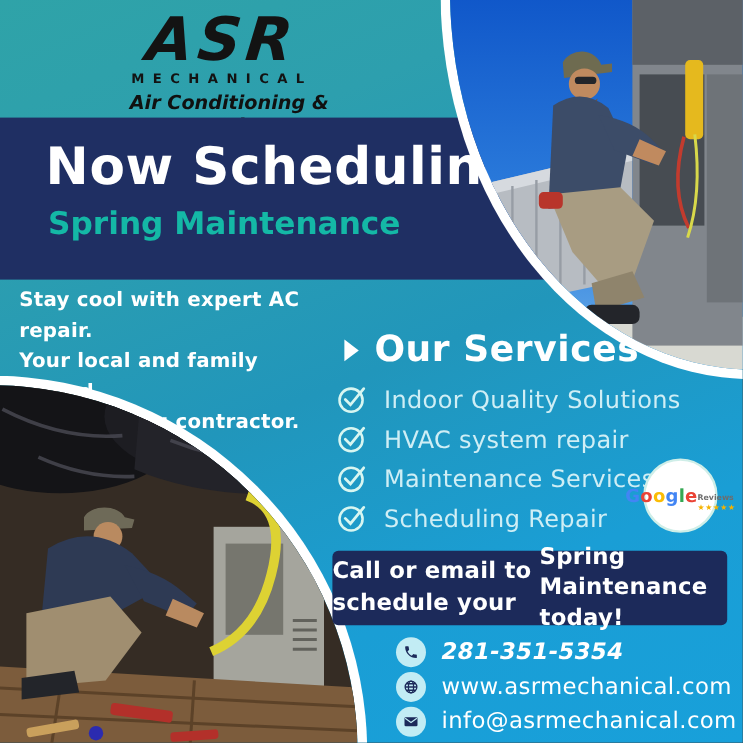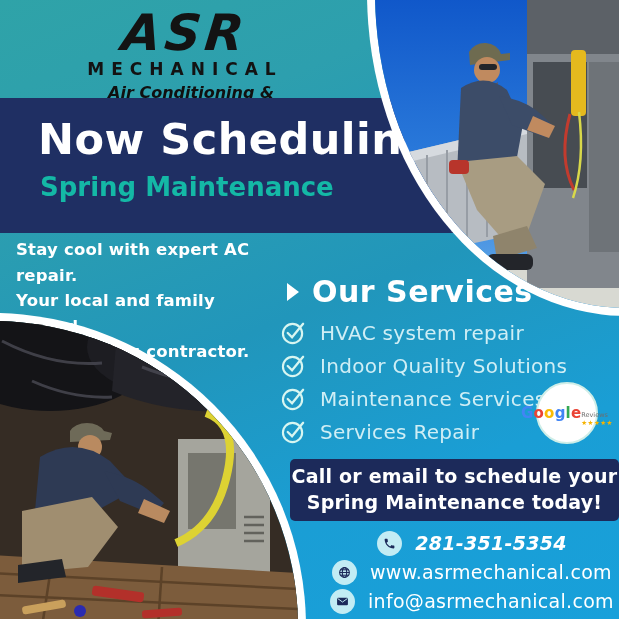--- a/index.html
+++ b/index.html
@@ -7,21 +7,21 @@
     position:relative;width:619px;height:619px;overflow:hidden;
     font-family:"DejaVu Sans","Liberation Sans",sans-serif;
     background:linear-gradient(158deg,#2fa3a8 0%,#2d9fae 22%,#2196bb 50%,#1a9ed5 75%,#18a0da 100%);
   }
   
   .brand{position:absolute;left:60px;top:8px;width:250px;text-align:center;color:#111;}
   .brand-name{
     font-size:50px;font-weight:900;font-style:italic;letter-spacing:4px;
     line-height:1;transform:skewX(-6deg);color:#131313;
   }
-  .brand-sub{font-size:17px;font-weight:700;letter-spacing:7px;margin-top:1px;color:#131313;}
+  .brand-sub{font-size:11px;font-weight:700;letter-spacing:7px;margin-top:1px;color:#131313;}
   .brand-tagline{font-size:16px;font-weight:800;font-style:italic;margin-top:4px;color:#101010;margin-left:12px;}
   
   .hero{position:absolute;left:0;top:98px;width:619px;height:135px;background:#1f2f63;}
   .hero-title{position:absolute;left:38px;top:16px;font-size:43px;font-weight:800;color:#fff;letter-spacing:.5px;}
   .hero-subtitle{position:absolute;left:40px;top:74px;font-size:26px;font-weight:600;color:#14b8a6;}
   
   .photo-top{
     position:absolute;top:-8px;right:-8px;width:252px;height:316px;
     border-bottom-left-radius:100% 100%;overflow:hidden;
     border-left:8px solid #fff;border-bottom:8px solid #fff;z-index:5;
@@ -45,32 +45,32 @@
   .service-label{font-size:20px;font-weight:500;color:#cfeef5;letter-spacing:.3px;}
   .check-icon{width:25px;height:25px;flex:0 0 25px;}
   
   .google-badge{
     position:absolute;left:536px;top:382px;width:62px;height:62px;border-radius:50%;
     background:#fff;border:2px solid #cfeee8;box-sizing:border-box;z-index:6;
     display:flex;flex-direction:row;align-items:center;justify-content:center;
   }
   .google-word{font-size:15px;font-weight:700;line-height:1;letter-spacing:.2px;}
   .g-blue{color:#4285F4}.g-red{color:#EA4335}.g-yellow{color:#FBBC05}.g-green{color:#34A853}
-  .google-reviews{font-size:6.5px;margin-top:12px;color:#6d6d6d;font-weight:400;}
+  .google-reviews{font-size:6.5px;margin-top:12px;color:#6d6d6d;font-weight:700;}
   .google-stars{color:#f5b301;letter-spacing:.5px;}
   
   .cta{
-    position:absolute;left:290px;top:459px;width:329px;height:62px;background:#1c2a5a;
-    border-radius:5px;display:flex;flex-direction:column;align-items:center;justify-content:center;
+    position:absolute;left:277px;top:459px;width:329px;height:62px;background:#1c2a5a;
+    border-radius:5px;display:flex;align-items:center;justify-content:center;
     z-index:6;
   }
   .cta-line{font-size:19px;font-weight:700;color:#fff;line-height:1.35;letter-spacing:.2px;}
   
   .contact{position:absolute;left:330px;top:532px;display:flex;flex-direction:column;gap:7px;z-index:6;}
-  .contact-row{display:flex;align-items:center;gap:13px;height:22px;justify-content:center;}
+  .contact-row{display:flex;align-items:center;gap:13px;height:22px;}
   .contact-icon{
     width:25px;height:25px;border-radius:50%;background:#c2ecf4;flex:0 0 25px;
     display:flex;align-items:center;justify-content:center;
   }
   .contact-icon svg{width:13px;height:13px;display:block;}
   .contact-text{font-size:19px;font-weight:500;color:#fff;letter-spacing:.3px;}
   .contact-text.italic{font-style:italic;font-weight:600;}
 </style>
 </head>
 <body>
@@ -201,42 +201,42 @@
     <span class="tri"></span>
     <span class="services-heading-text">Our Services</span>
   </div>
 
   <div class="service-list">
     <div class="service-item">
       <svg class="check-icon" viewBox="0 0 26 26">
         <circle cx="12" cy="14" r="10" fill="none" stroke="#d8f6f1" stroke-width="2.2"></circle>
         <path d="M7 13.5 l4.5 4.5 L23 4" fill="none" stroke="#d8f6f1" stroke-width="2.4" stroke-linecap="round"></path>
       </svg>
+      <span class="service-label">Indoor Quality Solutions</span>
+    </div>
+    <div class="service-item">
+      <svg class="check-icon" viewBox="0 0 26 26">
+        <circle cx="12" cy="14" r="10" fill="none" stroke="#d8f6f1" stroke-width="2.2"></circle>
+        <path d="M7 13.5 l4.5 4.5 L23 4" fill="none" stroke="#d8f6f1" stroke-width="2.4" stroke-linecap="round"></path>
+      </svg>
       <span class="service-label">HVAC system repair</span>
     </div>
     <div class="service-item">
       <svg class="check-icon" viewBox="0 0 26 26">
         <circle cx="12" cy="14" r="10" fill="none" stroke="#d8f6f1" stroke-width="2.2"></circle>
         <path d="M7 13.5 l4.5 4.5 L23 4" fill="none" stroke="#d8f6f1" stroke-width="2.4" stroke-linecap="round"></path>
       </svg>
-      <span class="service-label">Indoor Quality Solutions</span>
-    </div>
-    <div class="service-item">
-      <svg class="check-icon" viewBox="0 0 26 26">
-        <circle cx="12" cy="14" r="10" fill="none" stroke="#d8f6f1" stroke-width="2.2"></circle>
-        <path d="M7 13.5 l4.5 4.5 L23 4" fill="none" stroke="#d8f6f1" stroke-width="2.4" stroke-linecap="round"></path>
-      </svg>
       <span class="service-label">Maintenance Services</span>
     </div>
     <div class="service-item">
       <svg class="check-icon" viewBox="0 0 26 26">
         <circle cx="12" cy="14" r="10" fill="none" stroke="#d8f6f1" stroke-width="2.2"></circle>
         <path d="M7 13.5 l4.5 4.5 L23 4" fill="none" stroke="#d8f6f1" stroke-width="2.4" stroke-linecap="round"></path>
       </svg>
-      <span class="service-label">Services Repair</span>
+      <span class="service-label">Scheduling Repair</span>
     </div>
   </div>
 
   <div class="google-badge">
     <div class="google-word">
       <span class="g-blue">G</span><span class="g-red">o</span><span class="g-yellow">o</span><span class="g-blue">g</span><span class="g-green">l</span><span class="g-red">e</span>
     </div>
     <div class="google-reviews">
       <span>Reviews</span>
       <span class="google-stars">★★★★★</span>

